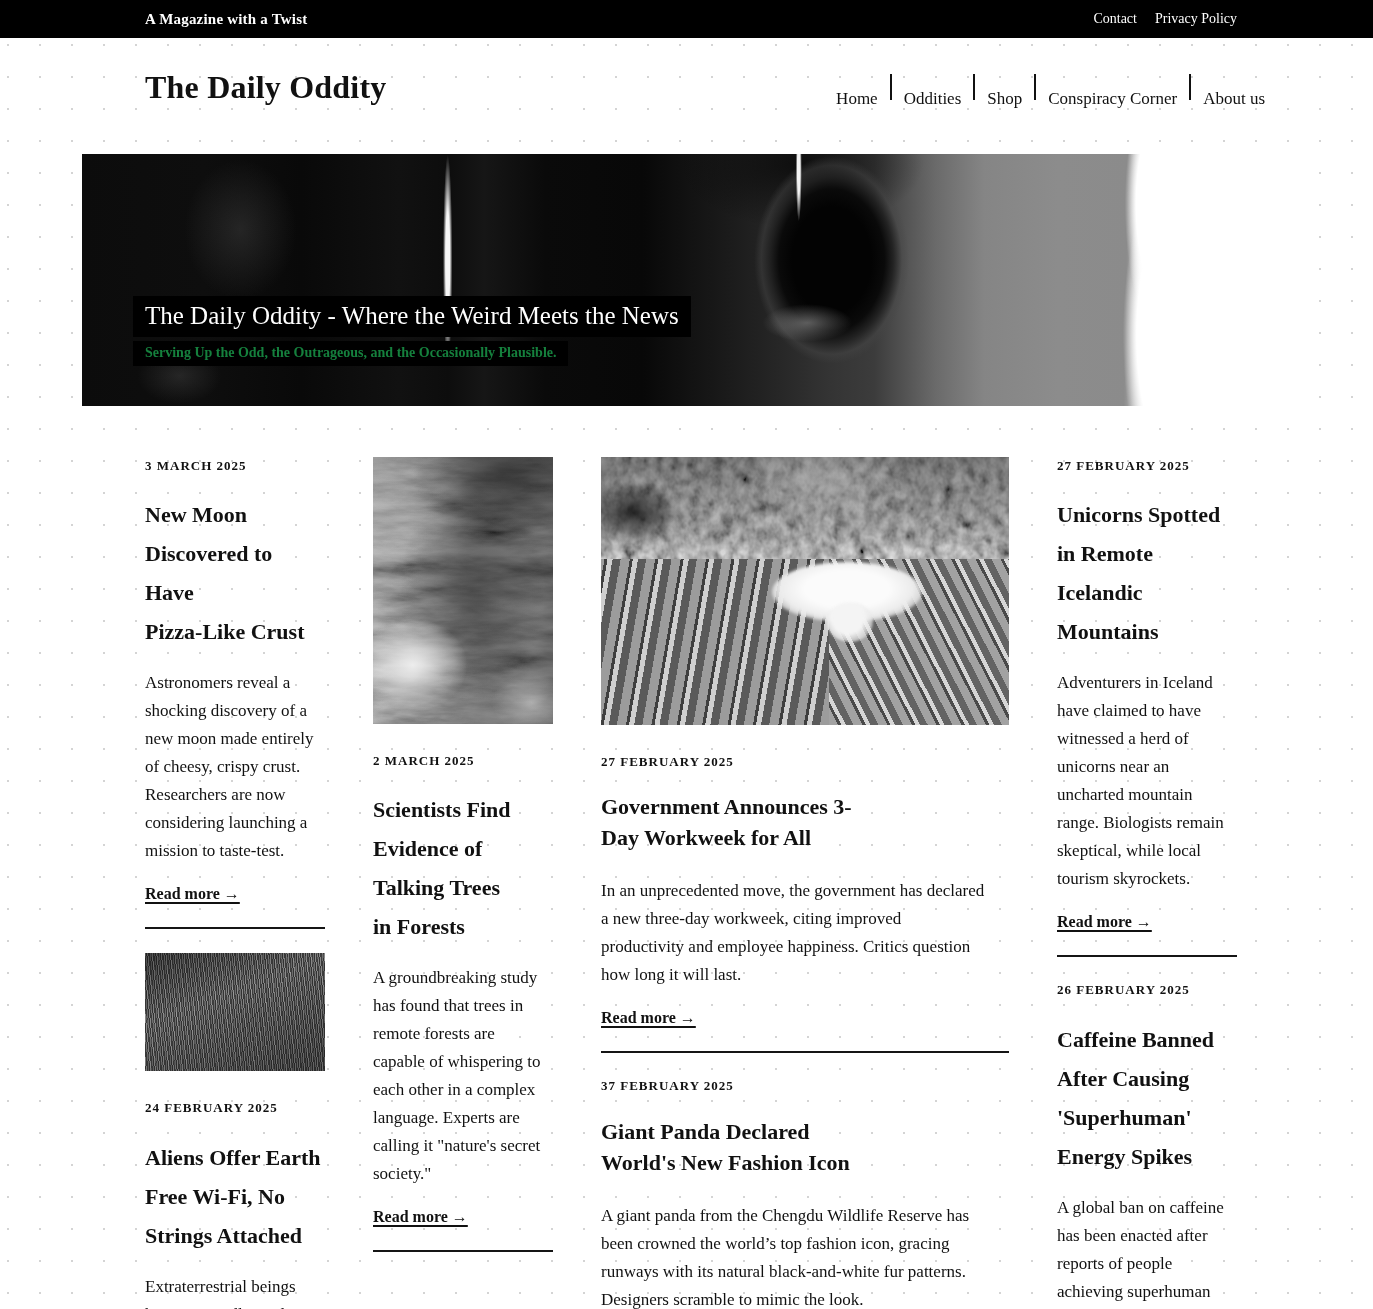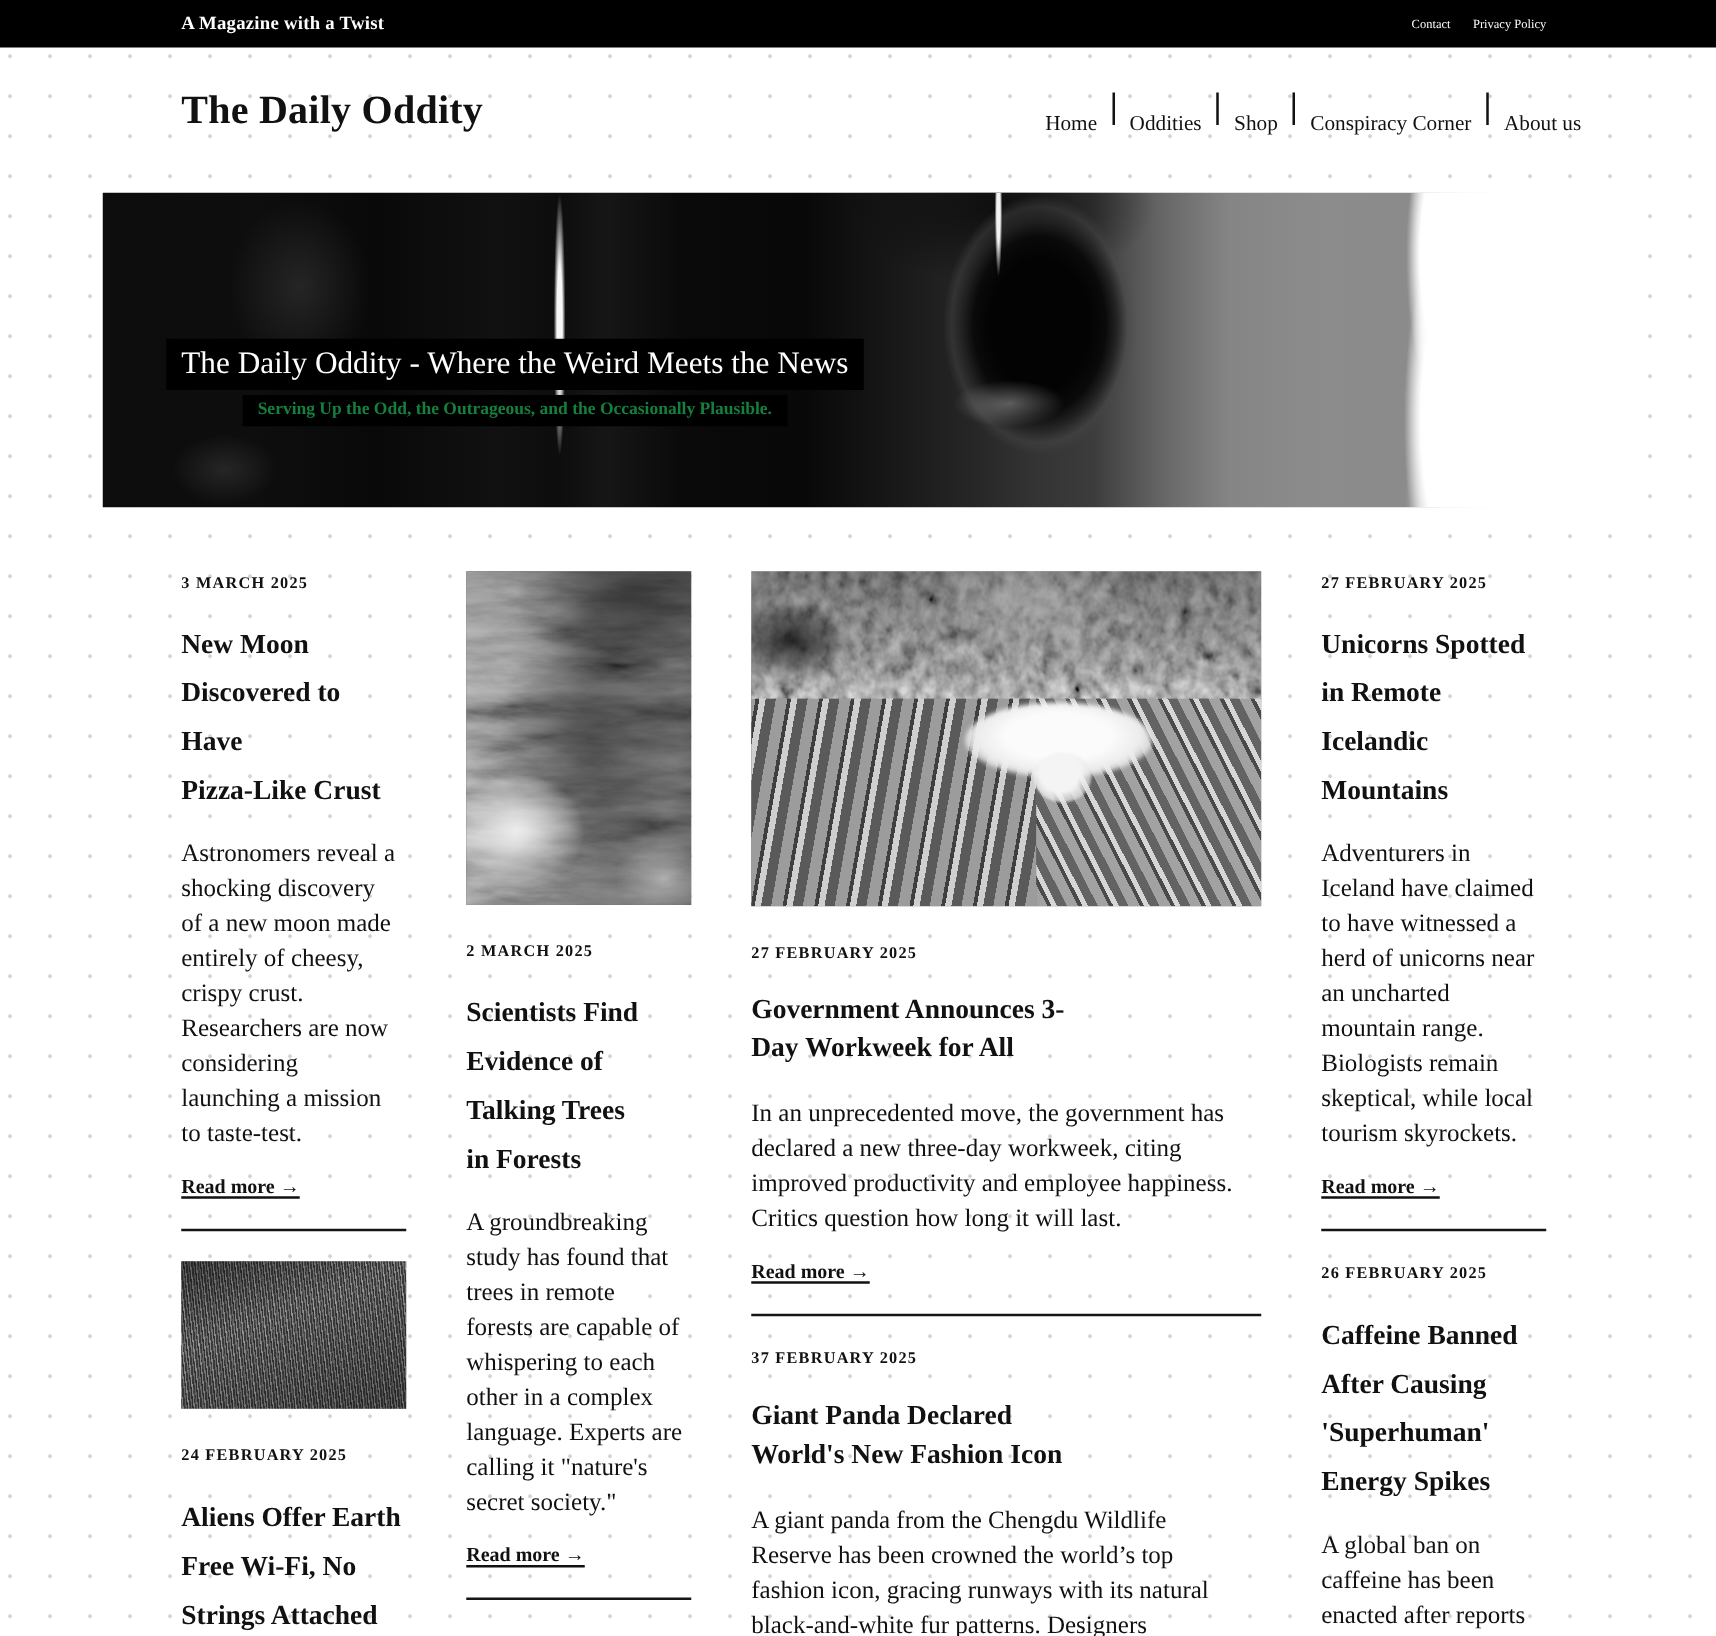--- a/index.html
+++ b/index.html
@@ -15,21 +15,21 @@
   }
   a { color: inherit; text-decoration: none; cursor: pointer; }
 
   
   .topbar {
     height: 38px; background: #000; color: #fff;
     display: flex; align-items: center; justify-content: space-between;
     padding: 0 136px 0 145px;
   }
   .topbar .tagline { font-size: 15px; font-weight: 700; letter-spacing: .2px; }
-  .topbar-links { display: flex; gap: 18px; font-size: 10px; }
+  .topbar-links { display: flex; gap: 18px; font-size: 14px; }
 
   
   .site-header {
     display: flex; align-items: center; justify-content: space-between;
     padding: 30px 108px 0 145px; height: 68px;
   }
   .logo { font-size: 32px; font-weight: 700; letter-spacing: .2px; }
   .main-nav { display: flex; align-items: center; font-size: 17px; }
   .main-nav a { padding: 2px 12px; margin-top: 24px; }
   .main-nav a:first-child { padding-left: 0; }
@@ -52,39 +52,39 @@
       radial-gradient(ellipse 88px 118px at 61.5% 42%, #030303 45%, #0a0a0a 60%, rgba(32,32,32,.92) 70%, rgba(70,70,70,.45) 80%, transparent 88%),
       radial-gradient(ellipse 170px 90px at 59% 4%, rgba(8,8,8,.85), transparent 72%),
       radial-gradient(ellipse 80px 100px at 13% 30%, rgba(95,95,95,.30), transparent 70%),
       radial-gradient(ellipse 60px 40px at 8% 88%, rgba(110,110,110,.25), transparent 70%),
       linear-gradient(to right,
         #0c0c0c 0%, #0e0e0e 10%, #090909 18%, #111 26%, #0d0d0d 30%,
         #161616 33%, #0a0a0a 38%, #080808 46%, #181818 52%, #262626 57%,
         #333 61%, #3c3c3c 65%, #6a6a6a 70%, #858585 74%, #8c8c8c 80%,
         #8b8b8b 86%, #d9d9d9 89%, #fff 92%);
   }
-  .hero-text { position: absolute; left: 51px; bottom: 65px; text-align: center; }
+  .hero-text { position: absolute; left: 51px; bottom: 40px; }
   .hero-title { font-size: 25px; font-weight: 400; line-height: 1; }
   .hero-title span { background: #000; color: #fff; padding: 7px 12px 9px; display: inline-block; }
   .hero-subtitle { margin-top: 4px; font-size: 14px; font-weight: 700; line-height: 1; }
   .hero-subtitle span { background: #000; color: #15803d; padding: 5px 12px 6px; display: inline-block; }
 
   
   .grid {
     margin: 51px 0 0 145px; width: 1092px;
     display: grid; grid-template-columns: 180px 180px 408px 180px; column-gap: 48px;
     align-items: start;
   }
   .post-date { font-size: 13px; font-weight: 700; letter-spacing: 1px; line-height: 1.1; padding-top: 2px; }
   .post-title {
     margin-top: 22px; font-size: 22px; font-weight: 700; line-height: 39px;
     white-space: pre-line; cursor: pointer;
   }
   .col-wide .post-title { line-height: 31px; }
-  .post-excerpt { margin-top: 18px; font-size: 20px; line-height: 28px; max-width: 173px; }
+  .post-excerpt { margin-top: 18px; font-size: 17px; line-height: 28px; max-width: 173px; }
   .col-wide .post-excerpt { max-width: 386px; margin-top: 24px; }
   .read-more {
     display: inline-block; margin-top: 20px; font-size: 16px; font-weight: 700;
     text-decoration: underline; text-decoration-thickness: 2px; text-underline-offset: 3px;
   }
   .post-divider { border: 0; border-top: 2px solid #151515; margin: 24px 0; width: 100%; }
 
   
   .thumb { position: relative; overflow: hidden; margin-bottom: 28px; cursor: pointer; }
   .thumb svg { position: absolute; inset: 0; width: 100%; height: 100%; }

